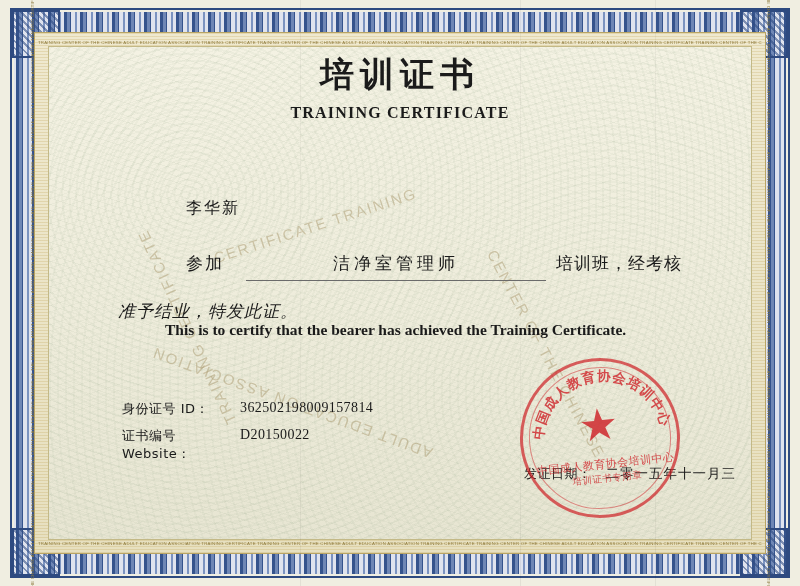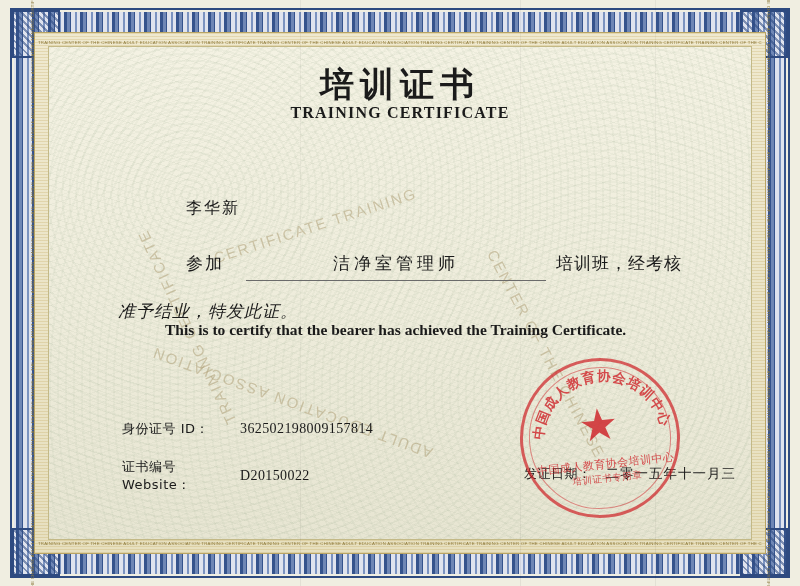--- a/index.html
+++ b/index.html
@@ -137,21 +137,21 @@
   .wm3 { left: 230px; top: 285px; transform: rotate(-160deg); transform-origin: left top;}
   .wm4 { left: 25px; top: 250px; transform: rotate(-115deg); transform-origin: left top;}
 
   
   .content {
     position: absolute;
     inset: 0;
   }
   .title-cn {
     position: absolute;
-    top: 62px;
+    top: 52px;
     width: 100%;
     text-align: center;
     font-size: 34px;
     font-weight: bold;
     letter-spacing: 6px;
     color: #1b1b1b;
     font-family: "DejaVu Sans", "Liberation Sans", sans-serif;
   }
   .title-en {
     position: absolute;
@@ -227,23 +227,22 @@
   .fields {
     position: absolute;
     left: 122px;
     top: 400px;
     font-size: 13px;
     color: #1a1a1a;
     font-family: "DejaVu Sans", "Liberation Sans", sans-serif;
   }
   .field-row {
     display: flex;
-    align-items: center;
+    align-items: flex-start;
     margin-bottom: 9px;
-    margin-top: 20px;
   }
   .field-label {
     width: 118px;
     letter-spacing: 0.5px;
   }
   .field-value {
     font-family: "Liberation Serif", serif;
     font-size: 14px;
     letter-spacing: 0.4px;
   }

